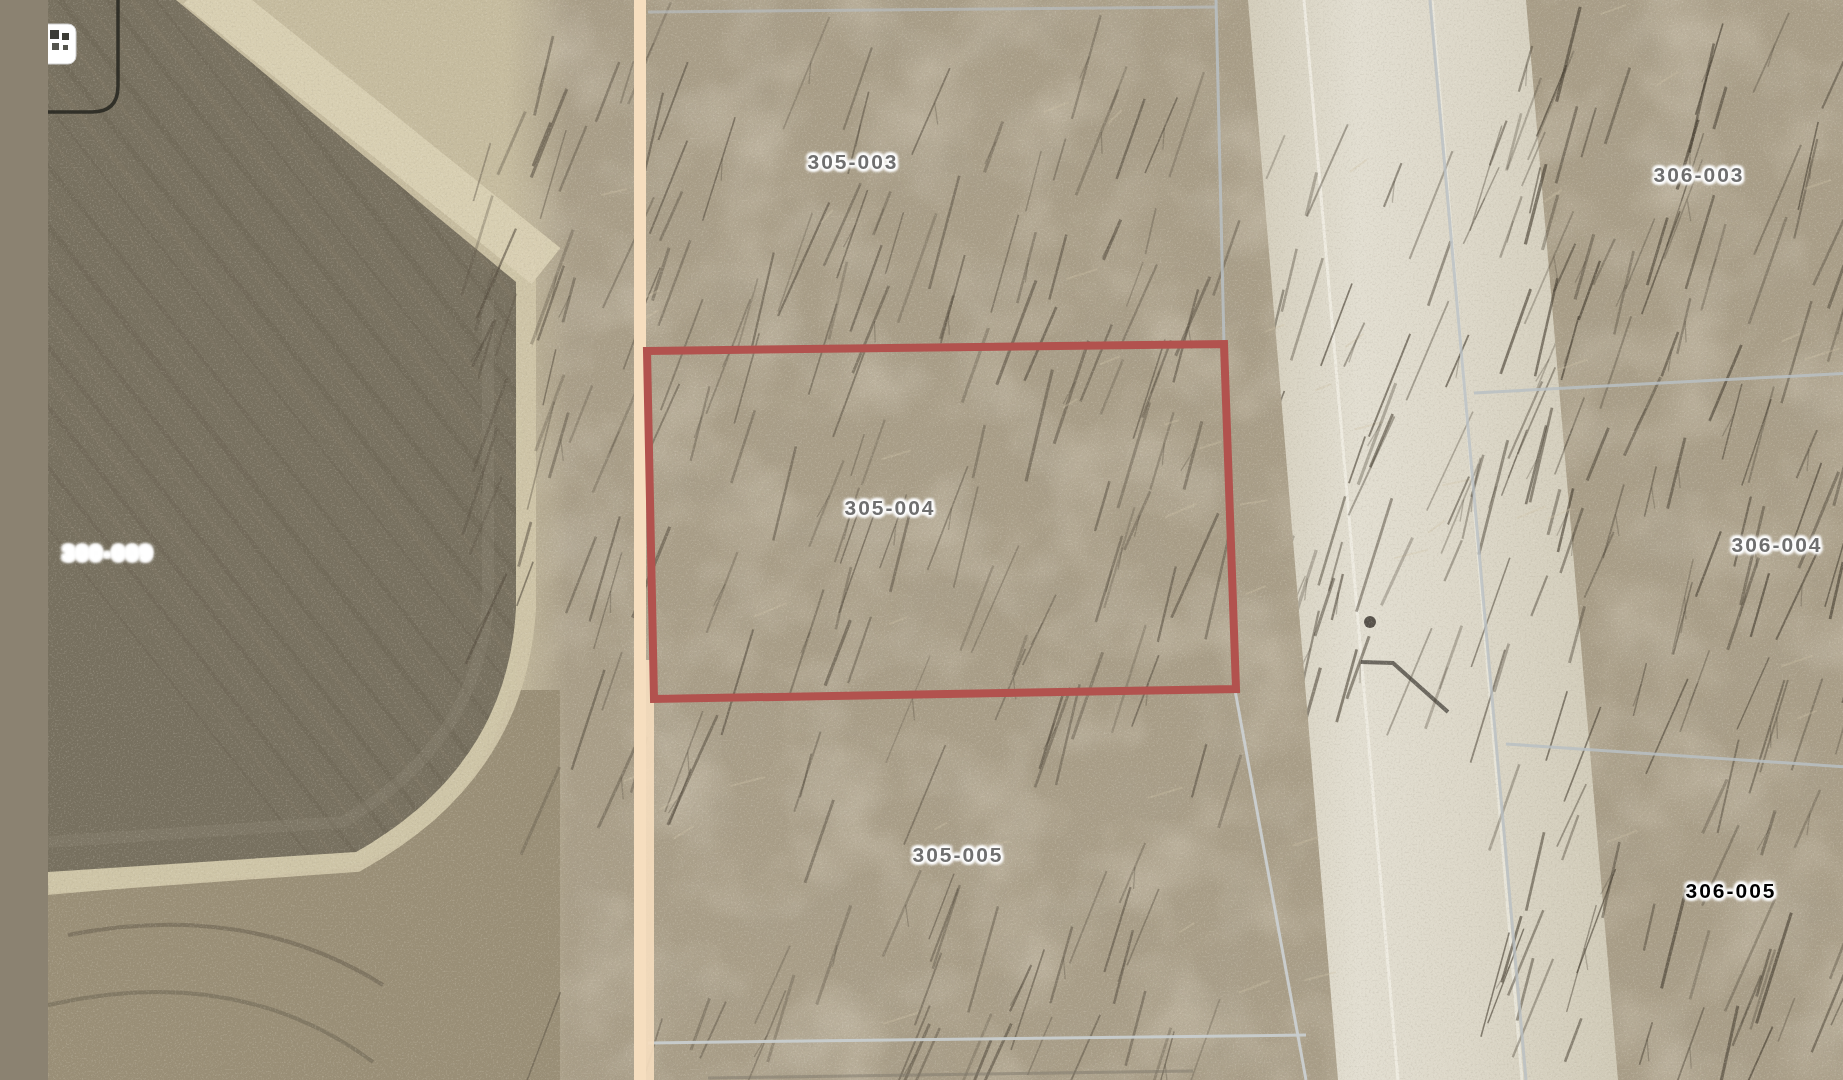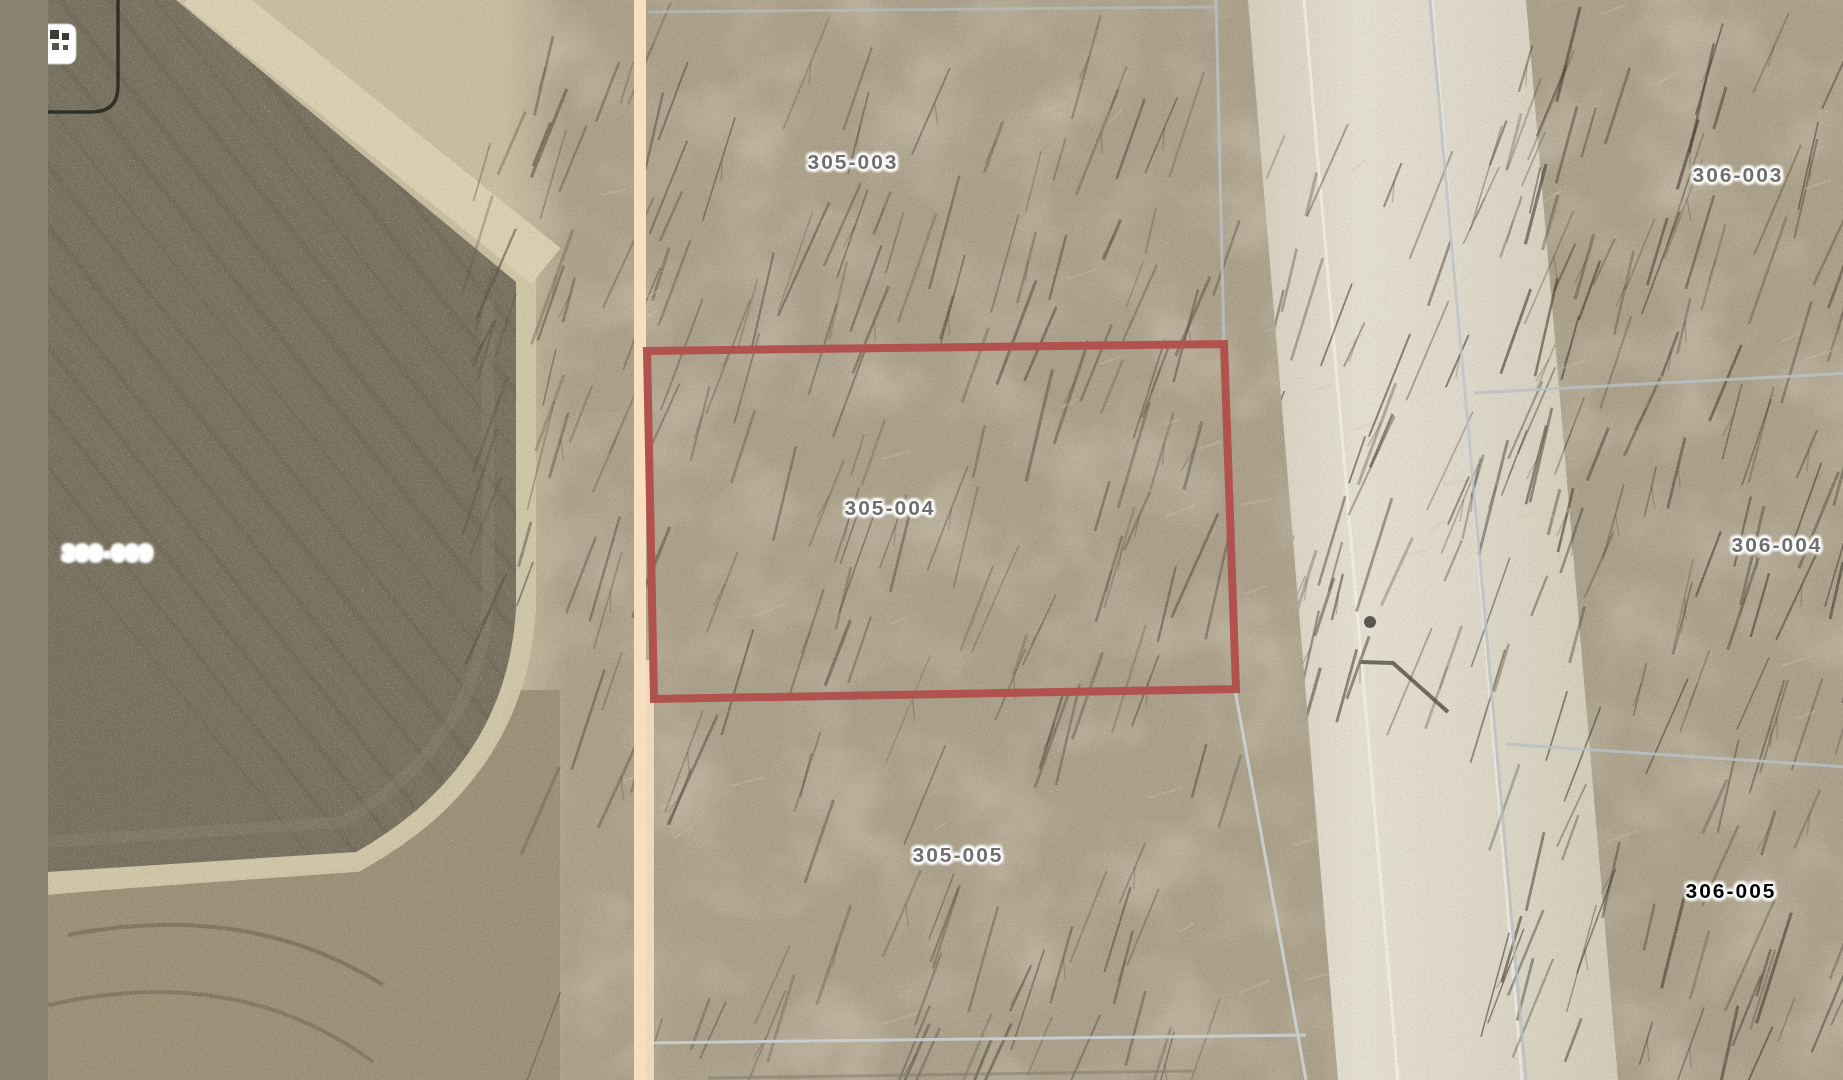--- a/index.html
+++ b/index.html
@@ -730,19 +730,19 @@
     <rect x="14" y="33" width="7" height="7" fill="#3c3c36"></rect>
     <rect x="4" y="43" width="7" height="7" fill="#55554e"></rect>
     <rect x="15" y="45" width="5" height="5" fill="#55554e"></rect>
   </g>
 </svg>
 
 <div id="labels-layer">
       <div class="parcel-label" style="left: 805px; top: 162px; color: rgb(111, 111, 111);">305-003</div>
       <div class="parcel-label" style="left: 842px; top: 508px; color: rgb(111, 111, 111);">305-004</div>
       <div class="parcel-label" style="left: 910px; top: 855px; color: rgb(111, 111, 111);">305-005</div>
-      <div class="parcel-label" style="left: 1690px; top: 175px; color: rgb(111, 111, 111);">306-003</div>
+      <div class="parcel-label" style="left: 1651px; top: 175px; color: rgb(111, 111, 111);">306-003</div>
       <div class="parcel-label" style="left: 1729px; top: 545px; color: rgb(111, 111, 111);">306-004</div>
       <div class="parcel-label" style="left: 1683px; top: 891px; color: #000000;">306-005</div>
       <div class="parcel-label" style="left: 60px; top: 553px; color: #ffffff;">300-009</div>
     </div>
 
 </div>
 
 </body></html>

